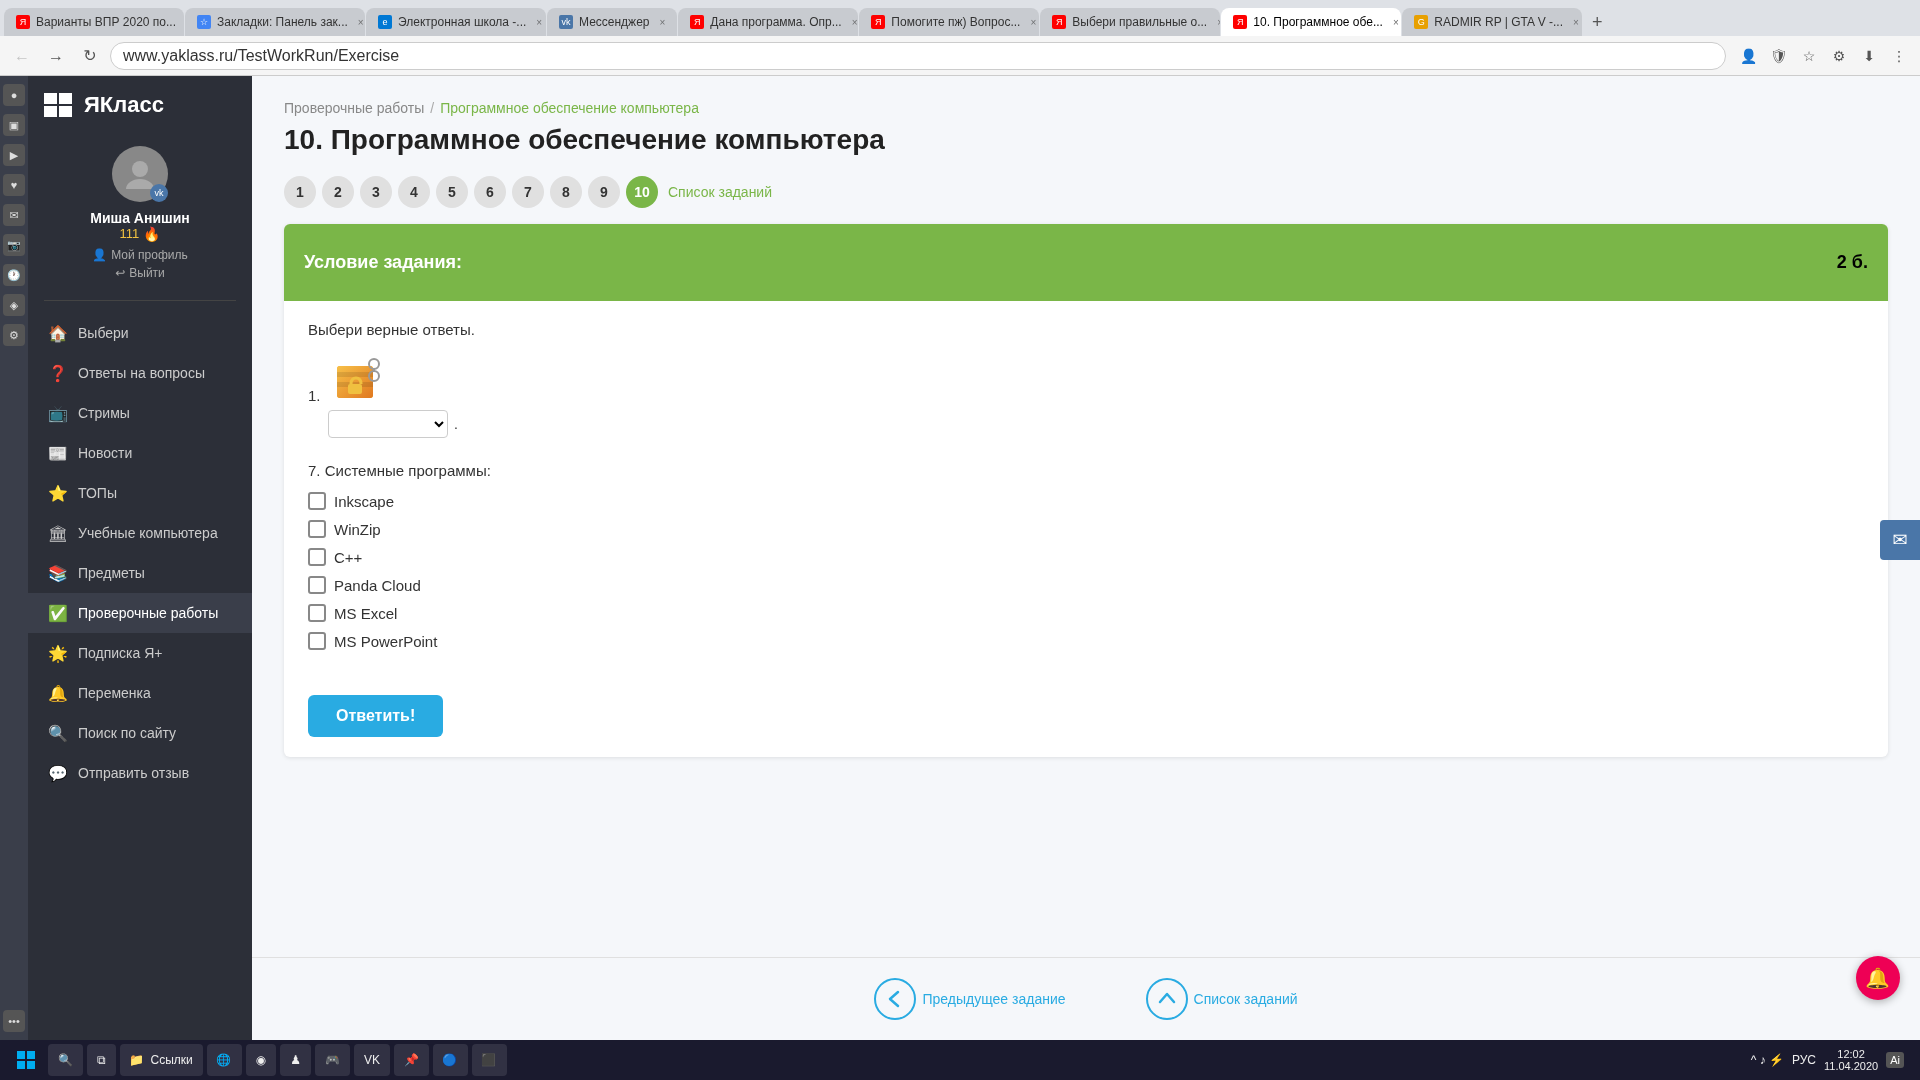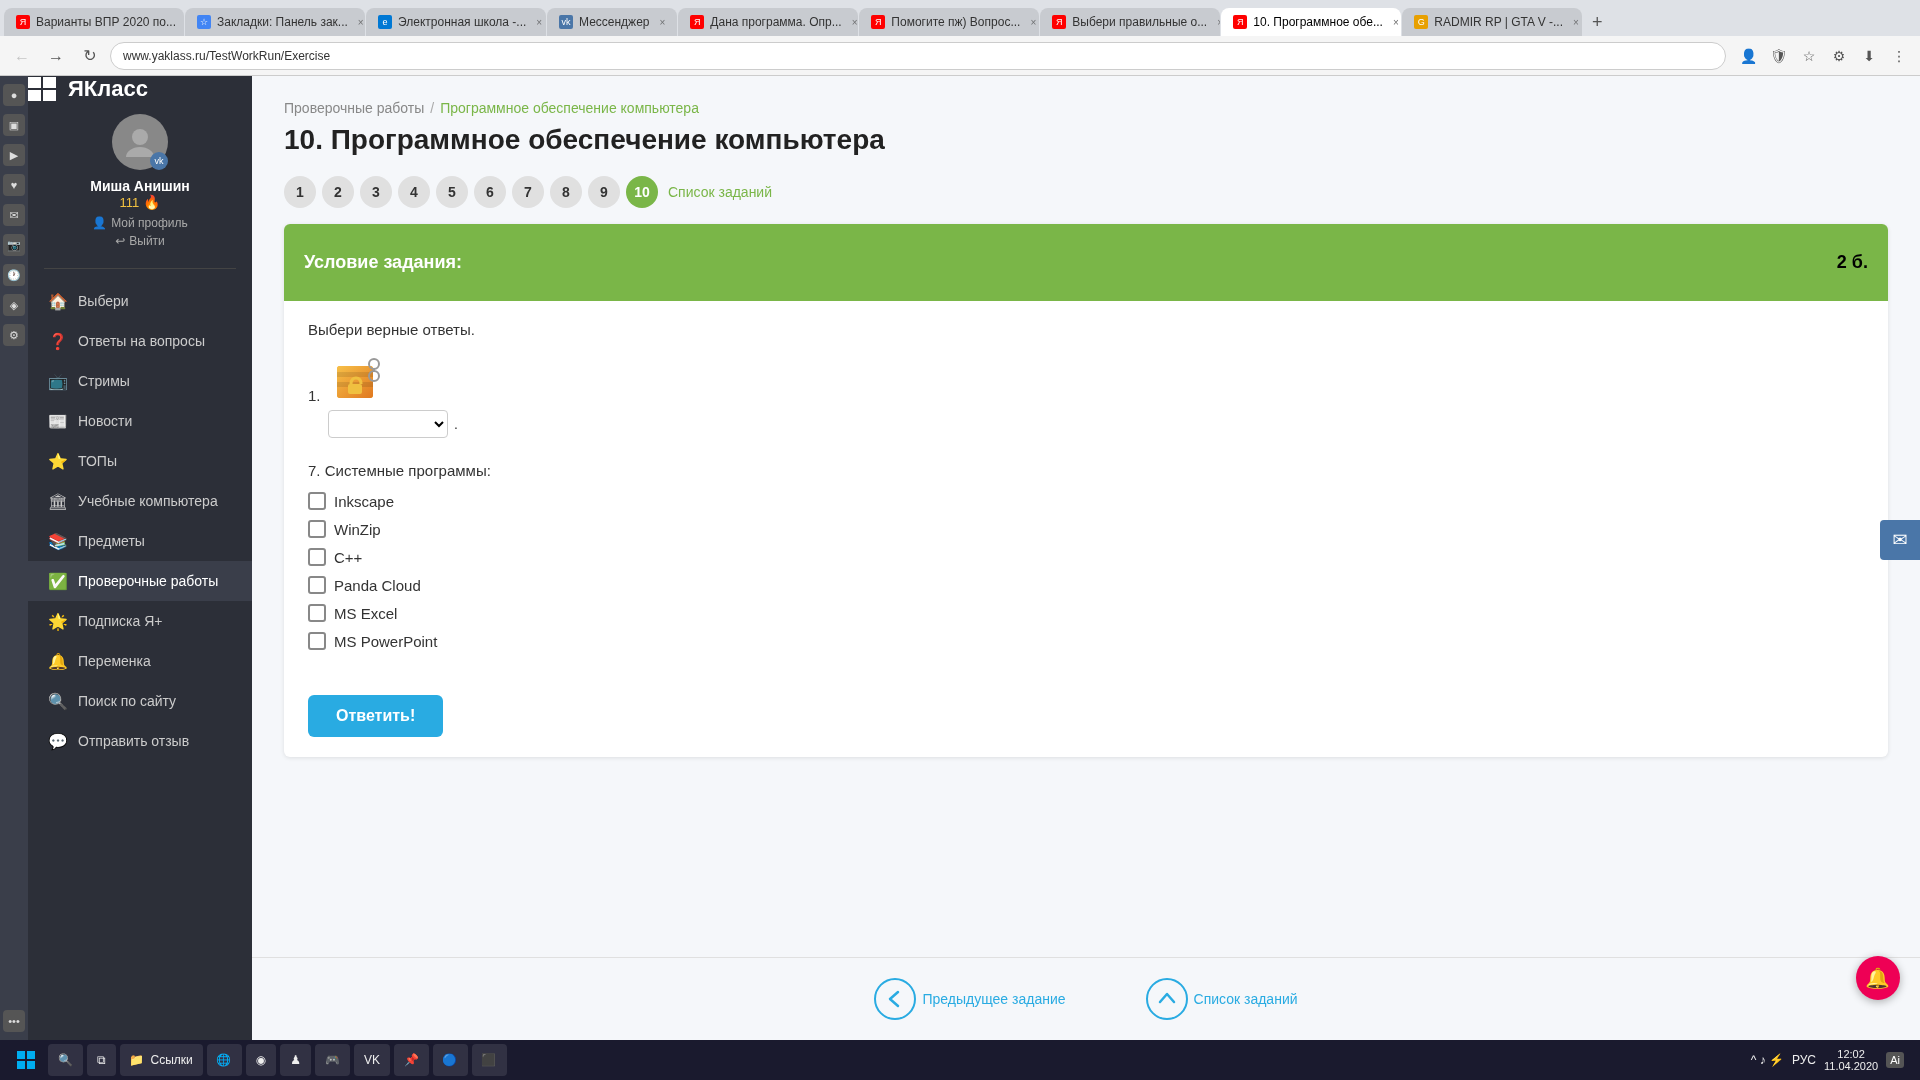--- a/index.html
+++ b/index.html
@@ -15,37 +15,37 @@
     .tab-favicon.ya { background: #f00; }
     .tab-favicon.vk { background: #4a76a8; }
     .tab-favicon.ms { background: #0078d4; }
     .tab-favicon.ch { background: #4285f4; }
     .tab-favicon.gr { background: #e8a000; }
     .tab-new { width: 28px; height: 28px; display: flex; align-items: center; justify-content: center; font-size: 18px; color: #555; cursor: pointer; background: transparent; border: none; }
 
     .address-bar { display: flex; align-items: center; height: 40px; background: #f5f5f5; padding: 0 8px; gap: 6px; border-bottom: 1px solid #ccc; }
     .nav-btn { width: 28px; height: 28px; display: flex; align-items: center; justify-content: center; border: none; background: transparent; cursor: pointer; color: #555; font-size: 16px; border-radius: 50%; }
     .nav-btn.disabled { opacity: 0.3; cursor: default; }
-    .address-input { flex: 1; height: 28px; border: none; background: #fff; border-radius: 14px; padding: 0 12px; font-size: 12px; color: #333; outline: none; border: 1px solid #ccc; }
+    .address-input { flex: 1; height: 28px; border: none; background: #fff; border-radius: 14px; padding: 0 12px; font-size: 16px; color: #333; outline: none; border: 1px solid #ccc; }
     .toolbar-icons { display: flex; align-items: center; gap: 4px; margin-left: 4px; }
     .toolbar-icon { width: 26px; height: 26px; display: flex; align-items: center; justify-content: center; cursor: pointer; color: #555; font-size: 14px; border-radius: 4px; }
 
     
     .main-layout { display: flex; flex: 1; overflow: hidden; }
 
     
     .sidebar { width: 224px; background: #2c2f38; color: #fff; display: flex; flex-direction: column; flex-shrink: 0; overflow-y: auto; }
-    .sidebar-logo { display: flex; align-items: center; gap: 8px; }
+    .sidebar-logo { display: flex; align-items: center; padding: 16px; gap: 8px; }
     .logo-icon { display: flex; gap: 2px; }
     .logo-text { font-size: 22px; font-weight: bold; color: #fff; }
     .sidebar-user { display: flex; flex-direction: column; align-items: center; padding: 12px 16px; }
     .avatar { width: 56px; height: 56px; background: #888; border-radius: 50%; display: flex; align-items: center; justify-content: center; color: #ccc; font-size: 24px; position: relative; margin-bottom: 8px; }
     .avatar-badge { position: absolute; bottom: 0; right: 0; width: 18px; height: 18px; background: #4a76a8; border-radius: 50%; display: flex; align-items: center; justify-content: center; font-size: 9px; color: #fff; }
     .user-name { font-size: 14px; font-weight: bold; color: #fff; }
-    .user-score { display: flex; align-items: center; gap: 4px; font-size: 13px; color: #f0c040; }
+    .user-score { display: flex; gap: 4px; font-size: 13px; color: #f0c040; }
     .user-links { display: flex; flex-direction: column; align-items: center; gap: 4px; margin-top: 6px; }
     .user-link { font-size: 12px; color: #aaa; display: flex; align-items: center; gap: 4px; cursor: pointer; }
     .sidebar-divider { height: 1px; background: #444; margin: 8px 16px; }
     .sidebar-nav { display: flex; flex-direction: column; padding: 4px 0; }
     .nav-item { display: flex; align-items: center; gap: 10px; padding: 10px 20px; font-size: 14px; color: #ccc; cursor: pointer; }
     .nav-item.active { background: #3a3e4a; color: #fff; }
     .nav-icon { width: 20px; height: 20px; display: flex; align-items: center; justify-content: center; font-size: 16px; flex-shrink: 0; }
 
     
     .mini-bar { width: 28px; background: #3a3e4a; display: flex; flex-direction: column; align-items: center; padding: 8px 0; gap: 8px; flex-shrink: 0; }

